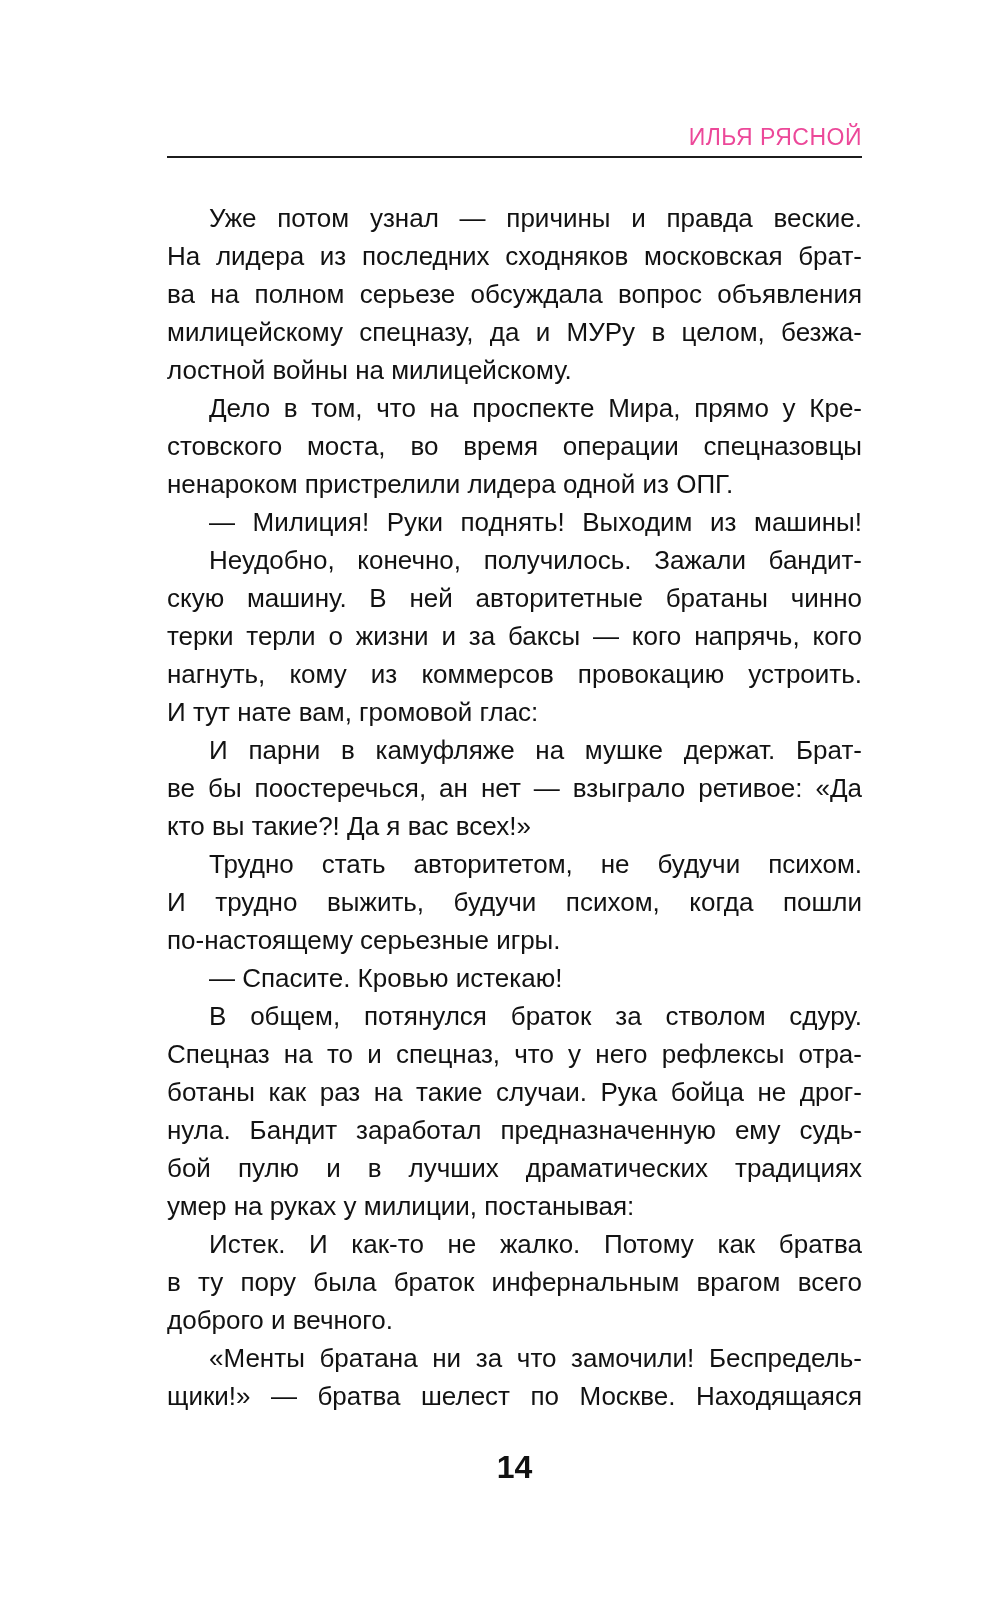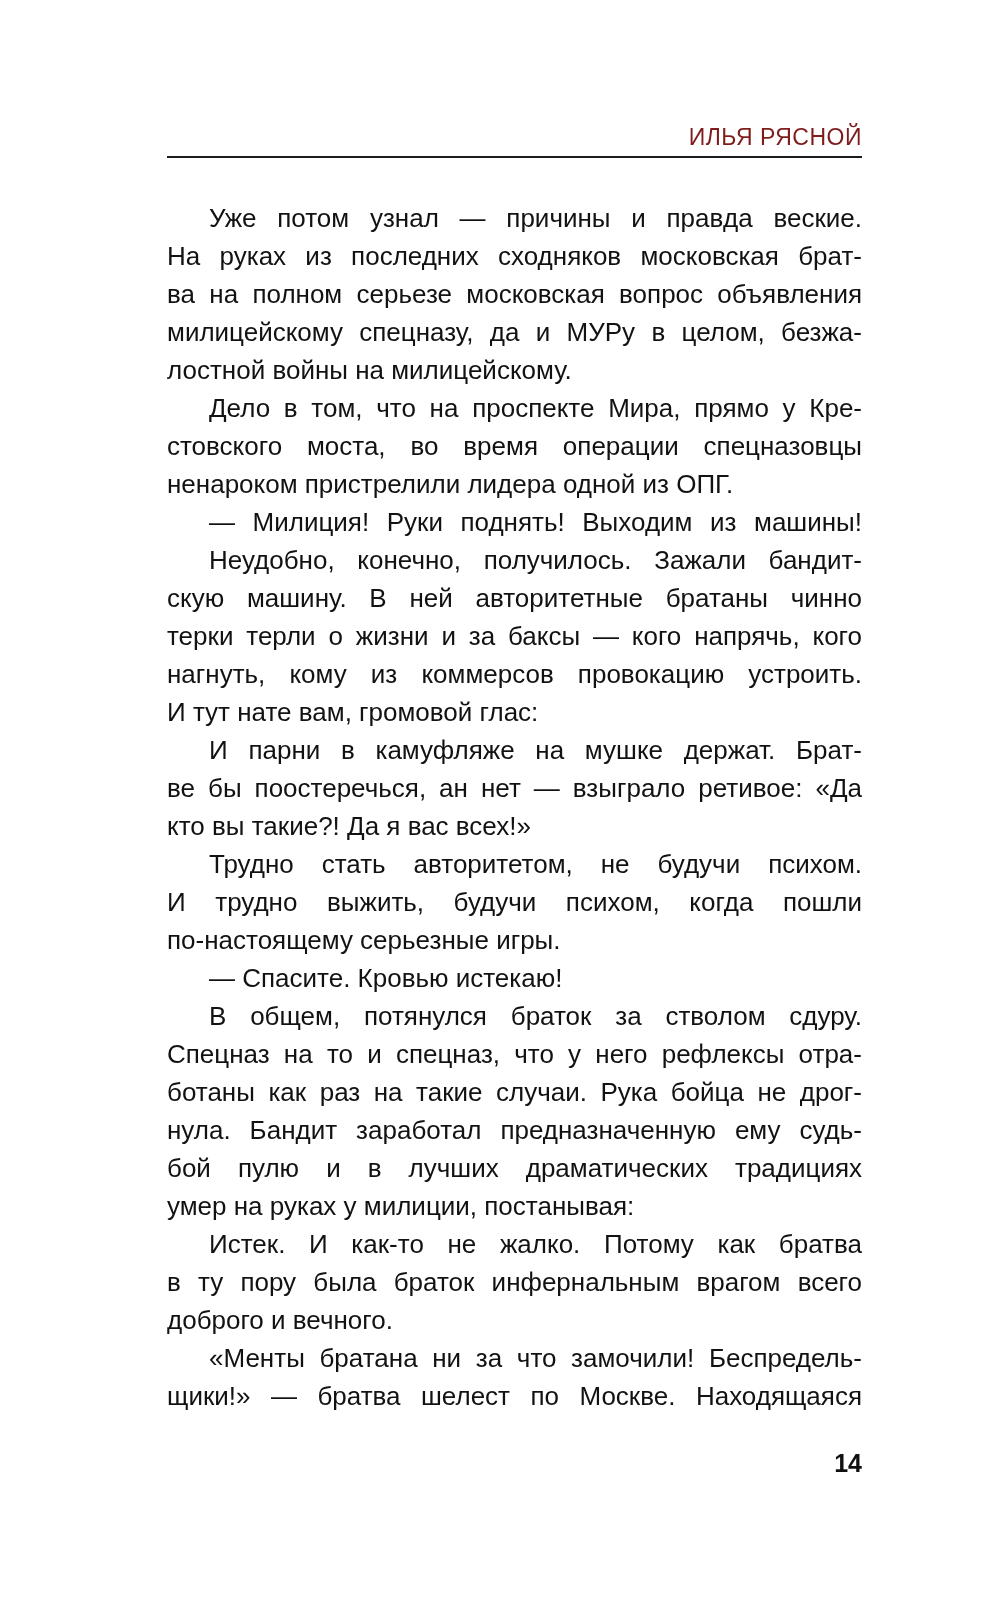--- a/index.html
+++ b/index.html
@@ -19,21 +19,21 @@
     left: 167px;
     top: 0;
     width: 695px;
   }
   .running-head {
     margin-top: 124px;
     text-align: right;
     font-family: "Liberation Sans", "DejaVu Sans", sans-serif;
     font-size: 23px;
     letter-spacing: 0.5px;
-    color: #7f1d1d;
+    color: #ec4899;
     line-height: 26px;
   }
   .head-rule {
     margin-top: 6px;
     border: none;
     border-top: 2px solid #1c1c1c;
     height: 0;
     width: 100%;
   }
   .page-text {
@@ -47,38 +47,38 @@
   .line {
     text-align: justify;
     text-align-last: justify;
     white-space: normal;
   }
   .line.first { text-indent: 42px; }
   .line.last { text-align-last: left; }
   .page-footer {
     margin-top: 34px;
     font-family: "Liberation Sans", "DejaVu Sans", sans-serif;
-    font-size: 25px;
+    font-size: 32px;
     font-weight: 700;
     color: #111111;
-    text-align: right;
+    text-align: center;
   }
 </style>
 </head>
 <body>
 
 <div class="page">
   <div class="column">
     <div class="running-head">ИЛЬЯ РЯСНОЙ</div>
     <div class="head-rule"></div>
     <div class="page-text">
         <div class="para">
           <div class="line first">Уже потом узнал — причины и правда веские.</div>
-          <div class="line">На руках из последних сходняков московская брат-</div>
-          <div class="line">ва на полном серьезе московская вопрос объявления</div>
+          <div class="line">На лидера из последних сходняков московская брат-</div>
+          <div class="line">ва на полном серьезе обсуждала вопрос объявления</div>
           <div class="line">милицейскому спецназу, да и МУРу в целом, безжа-</div>
           <div class="line last">лостной войны на милицейскому.</div>
         </div>
         <div class="para">
           <div class="line first">Дело в том, что на проспекте Мира, прямо у Кре-</div>
           <div class="line">стовского моста, во время операции спецназовцы</div>
           <div class="line last">ненароком пристрелили лидера одной из ОПГ.</div>
         </div>
         <div class="para">
           <div class="line first">— Милиция! Руки поднять! Выходим из машины!</div>

